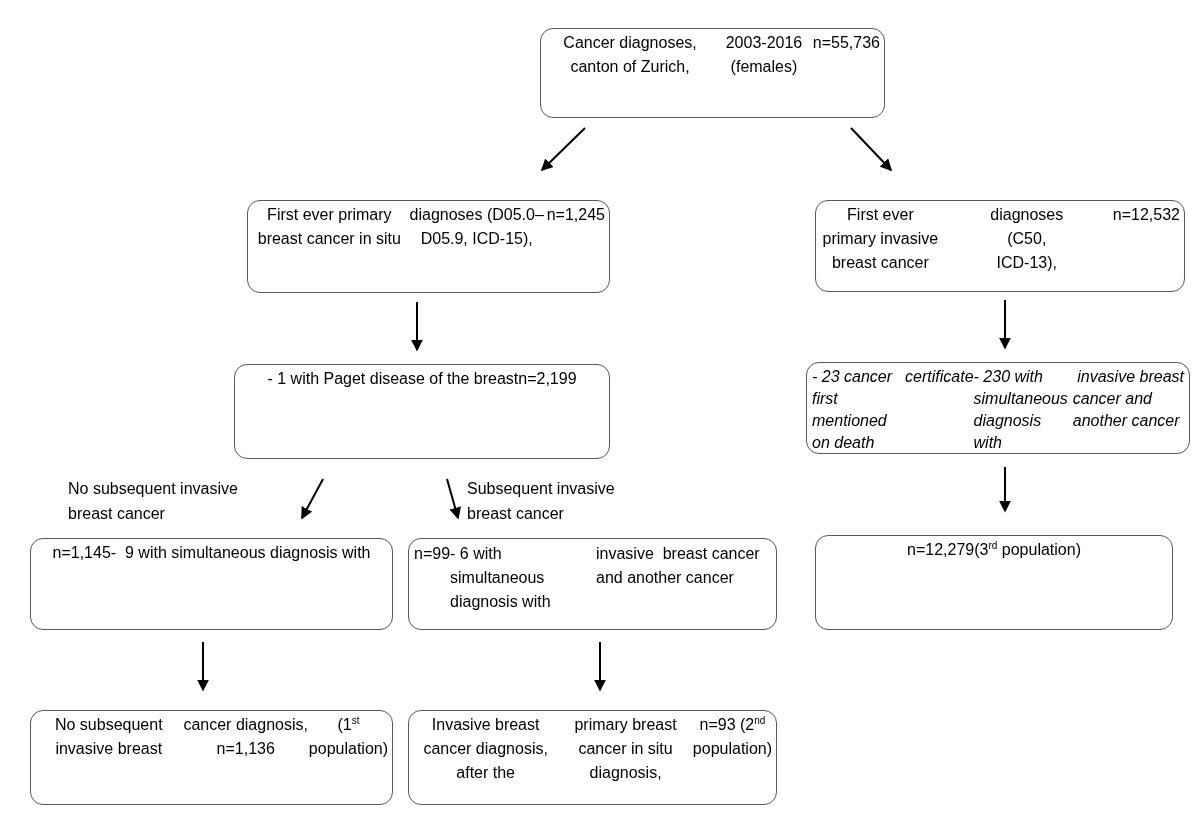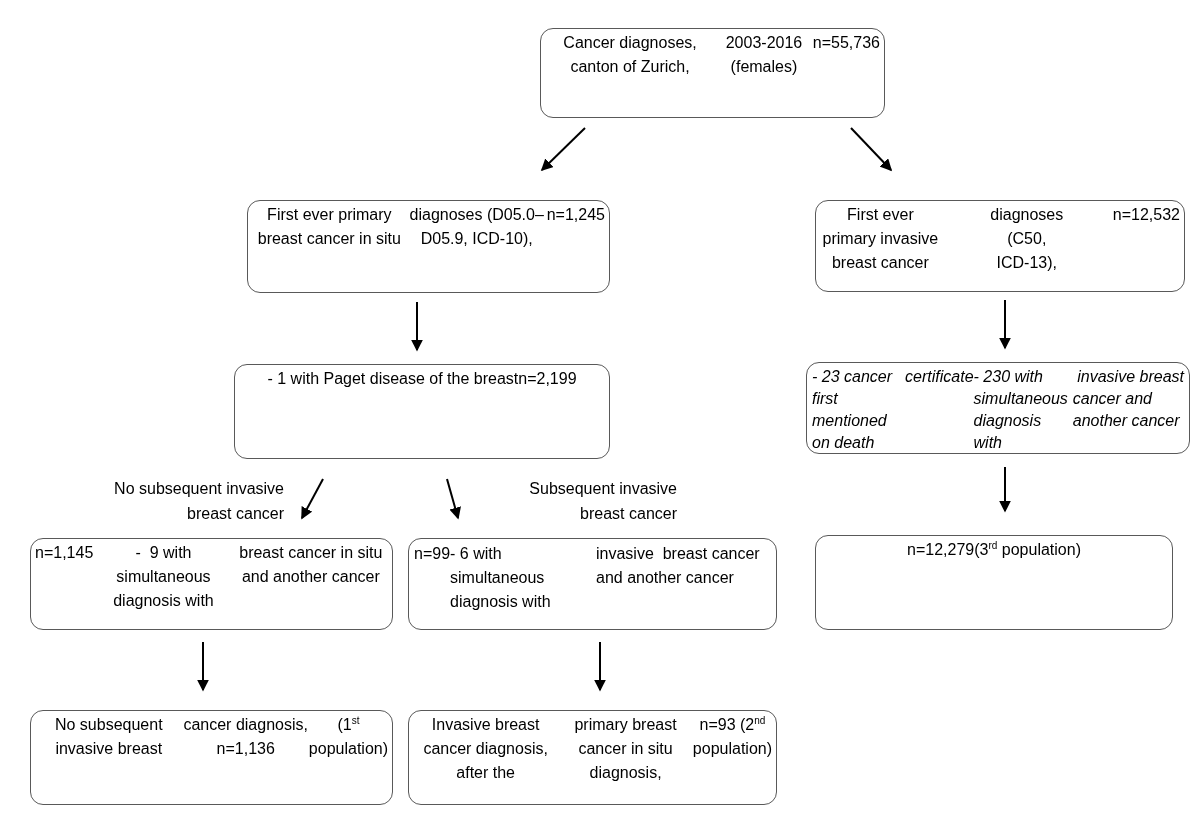--- a/index.html
+++ b/index.html
@@ -13,21 +13,21 @@
     font-size:16px; line-height:24px;
     display:flex; flex-direction:row; justify-content:center;
     text-align:center; padding:2px 4px;
   }
   .box.left-text {
     text-align:left; justify-content:flex-start; line-height:22px; padding:3px 5px;
   }
   .tline { white-space:pre-wrap; }
   .tline.a-center { text-align:center; }
   .flow-label {
-    position:absolute; font-size:16px; line-height:25px; text-align:right;
+    position:absolute; font-size:16px; line-height:25px; text-align:left;
   }
   sup { font-size:10px; line-height:0; vertical-align:super; }
   #arrow-layer { position:absolute; left:0; top:0; width:1200px; height:832px; pointer-events:none; }
   #arrow-layer line { stroke:#000000; stroke-width:2; }
   #arrow-layer path { fill:#000000; }
 </style>
 </head>
 <body>
 
 <svg id="arrow-layer" viewBox="0 0 1200 832">
@@ -48,21 +48,21 @@
   </svg>
 
 <div class="box" style="left:540px; top:28px;  width:345px; height:90px;">
     <div class="tline"><span>Cancer diagnoses, canton of Zurich,</span></div>
     <div class="tline"><span>2003-2016 (females)</span></div>
     <div class="tline"><span>n=55,736</span></div>
   </div>
 
 <div class="box" style="left:247px; top:200px; width:363px; height:93px;">
     <div class="tline"><span>First ever primary breast cancer in situ</span></div>
-    <div class="tline"><span>diagnoses (D05.0–D05.9, ICD-10),</span></div>
+    <div class="tline"><span>diagnoses (D05.0–D05.9, ICD-15),</span></div>
     <div class="tline"><span>n=1,245</span></div>
   </div>
 
 <div class="box" style="left:815px; top:200px; width:370px; height:92px;gap:48px;">
     <div class="tline"><span>First ever primary invasive breast cancer</span></div>
     <div class="tline"><span>diagnoses (C50, ICD-13),</span></div>
     <div class="tline"><span>n=12,532</span></div>
   </div>
 
 <div class="box" style="left:234px; top:364px; width:376px; height:95px;">
@@ -73,21 +73,20 @@
 <div class="box left-text" style="left:806px; top:362px; width:384px; height:92px;font-style:italic;">
     <div class="tline"><span>- 23 cancer first mentioned on death</span></div>
     <div class="tline"><span>certificate</span></div>
     <div class="tline"><span>- 230 with simultaneous diagnosis with</span></div>
     <div class="tline"><span> invasive breast cancer and another cancer</span></div>
   </div>
 
 <div class="box" style="left:30px;  top:538px; width:363px; height:92px;">
     <div class="tline"><span>n=1,145</span></div>
     <div class="tline"><span>-  9 with simultaneous diagnosis with</span></div>
-    <div class="tline"><span>breast cancer in situ and another cancer</span></div>
   </div>
 
 <div class="box left-text" style="left:408px; top:538px; width:369px; height:92px; justify-content:center; line-height:24px;">
     <div class="tline a-center"><span>n=99</span></div>
     <div class="tline"><span>- 6 with simultaneous diagnosis with</span></div>
     <div class="tline"><span>invasive  breast cancer and another cancer</span></div>
   </div>
 
 <div class="box" style="left:815px; top:535px; width:358px; height:95px;">
     <div class="tline"><span>n=12,279</span></div>

